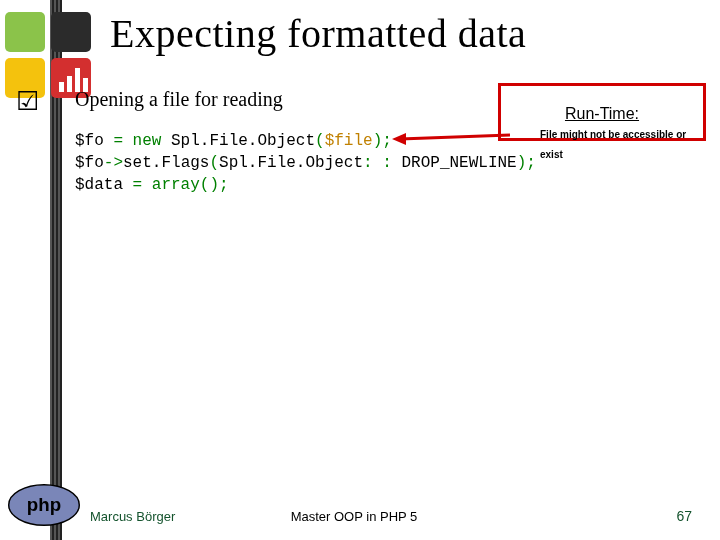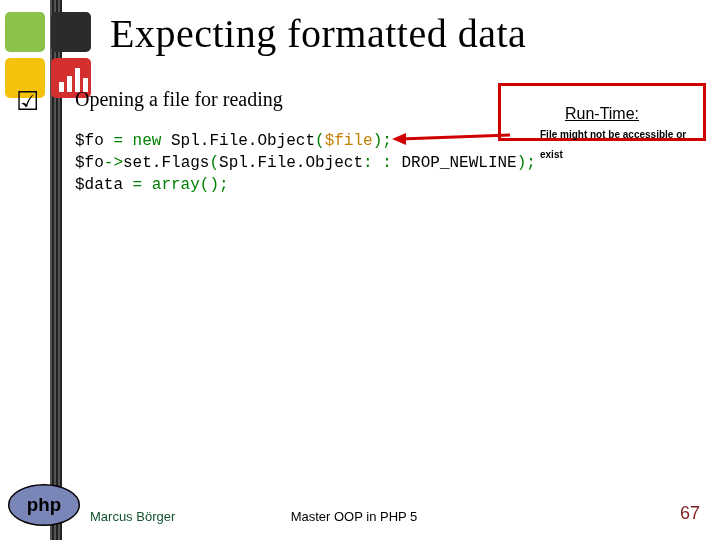--- a/index.html
+++ b/index.html
@@ -146,24 +146,24 @@
     position:absolute;
     left: 0;
     bottom: 16px;
     width: 708px;
     text-align: center;
     font-size: 13px;
     color:#000;
   }
   .footer-page {
     position:absolute;
-    right: 20px;
+    right: 28px;
     bottom: 16px;
-    font-size: 18px;
-    color:#7f1d1d;
+    font-size: 14px;
+    color:#14532d;
   }
 </style>
 </head>
 <body>
 
 <div class="stripe"></div>
 
 <div class="logo-grid">
   <div class="sq green"></div>
   <div class="sq black"></div>

